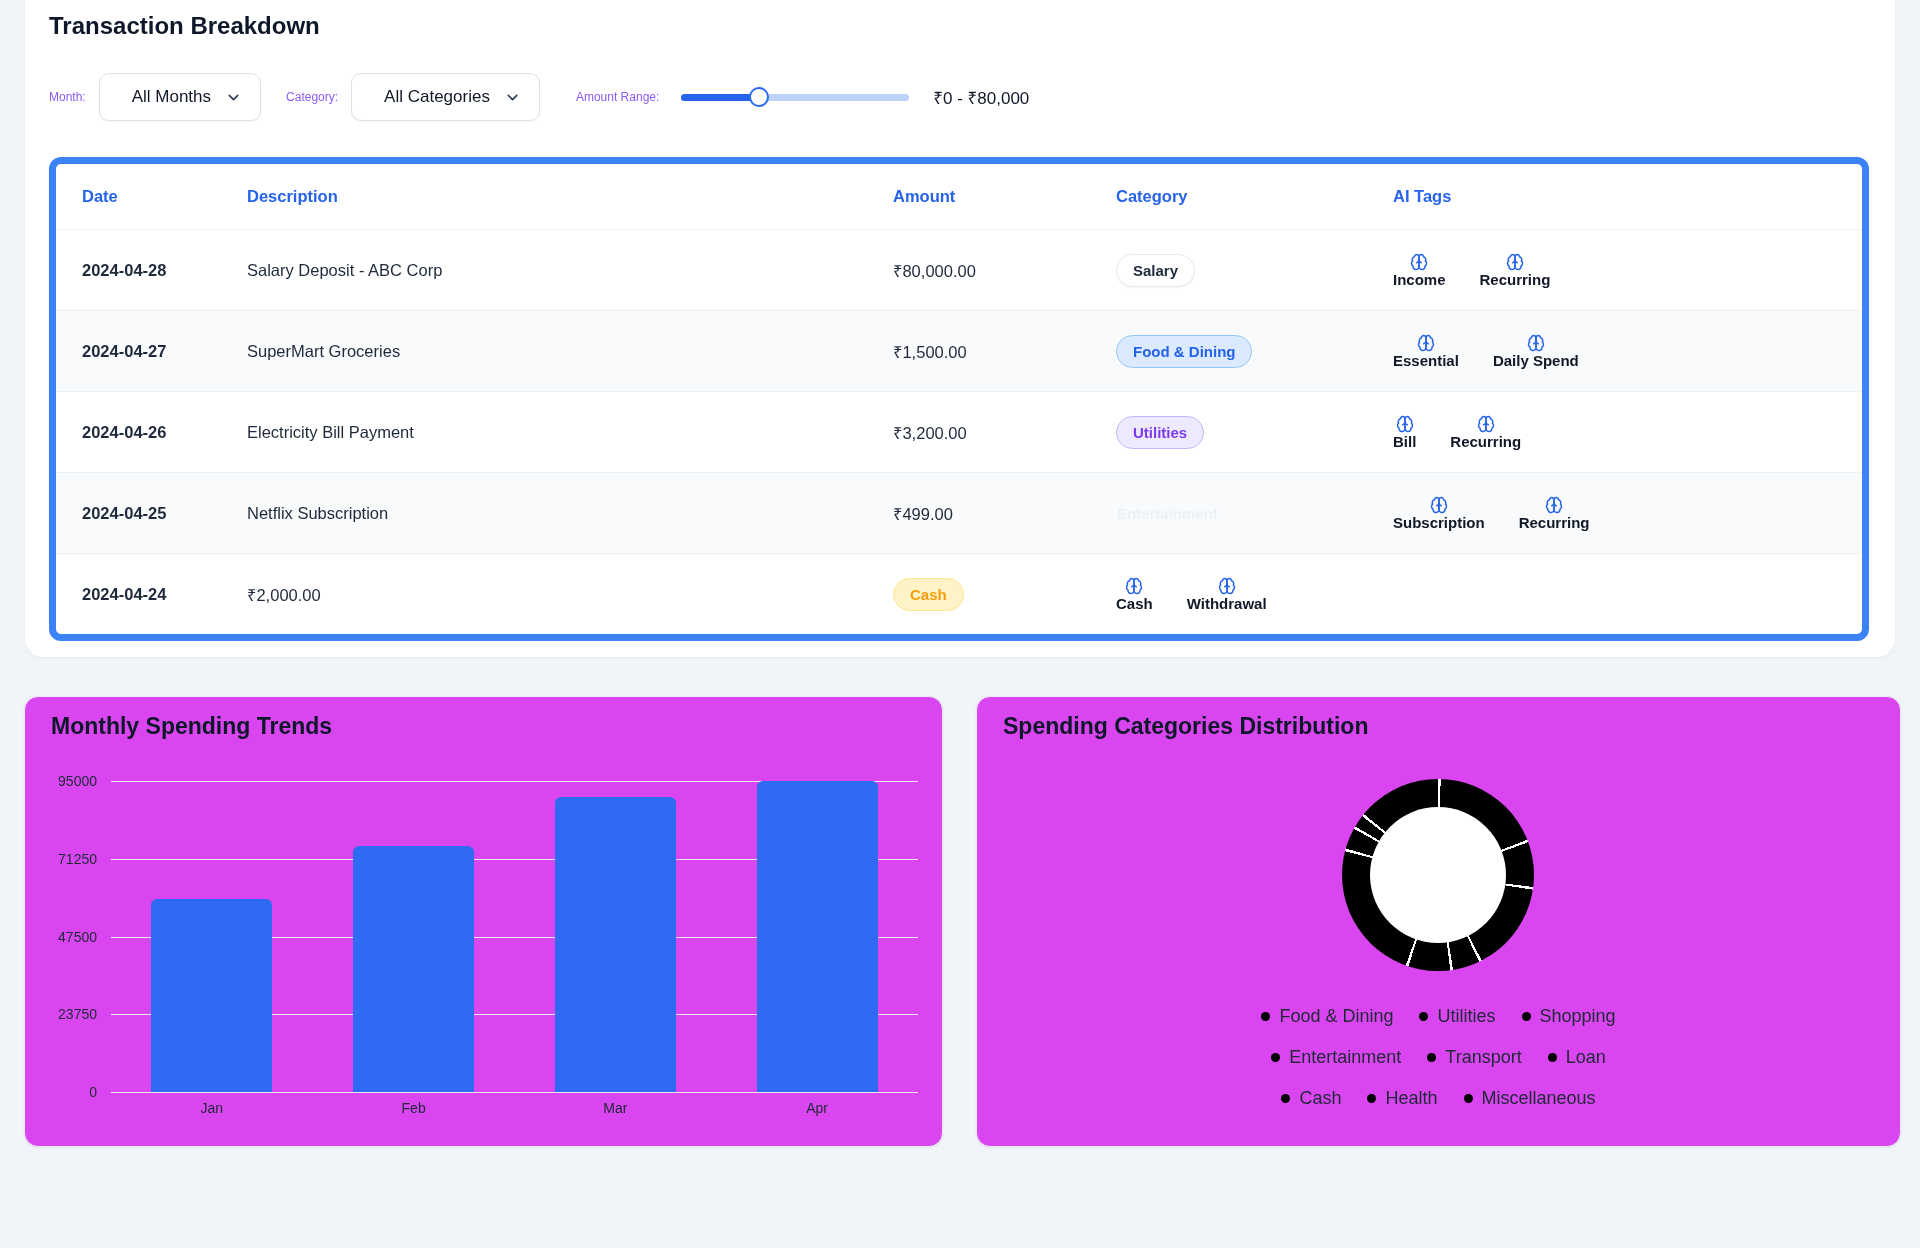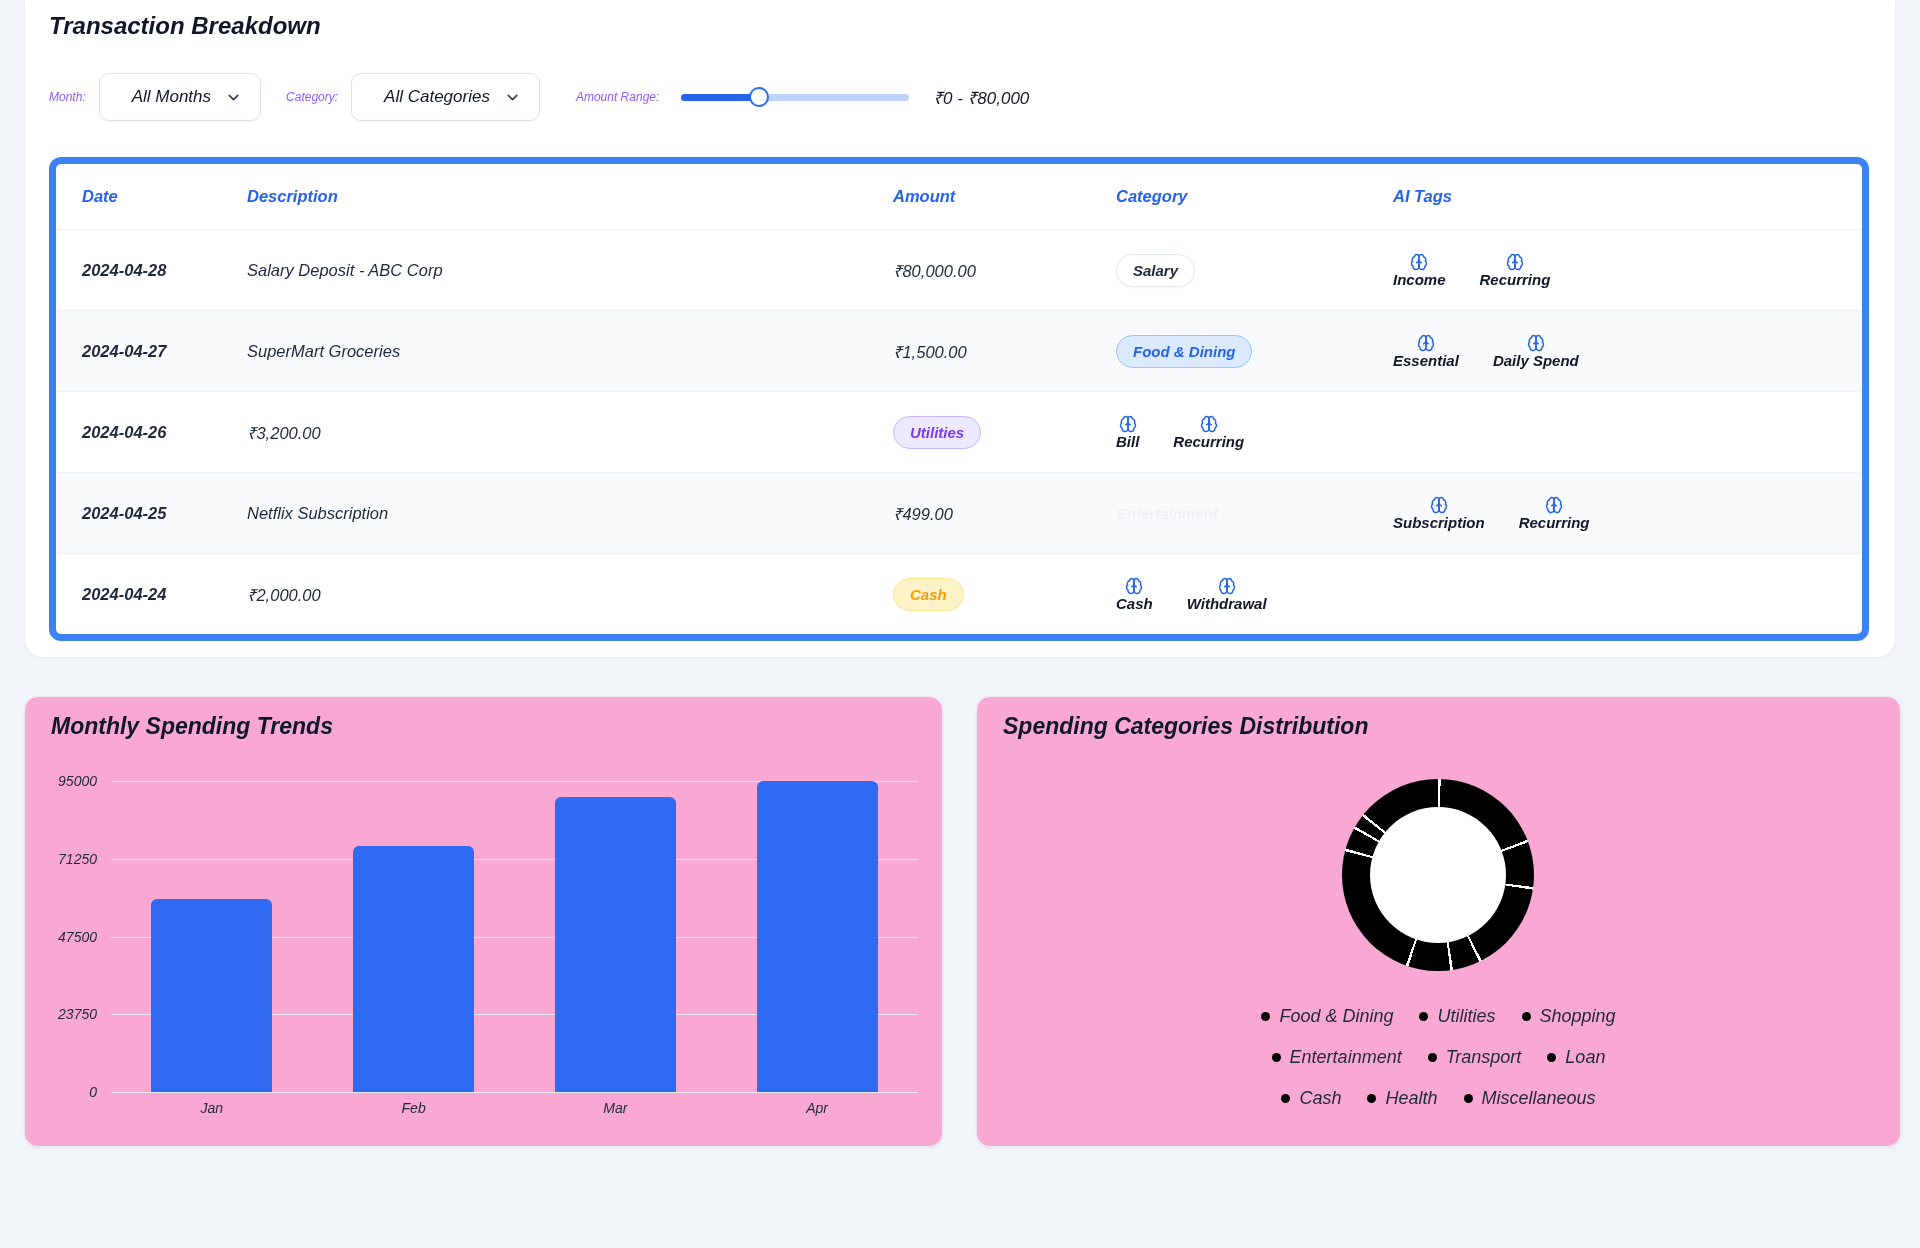--- a/index.html
+++ b/index.html
@@ -4,21 +4,21 @@
 <style>
   * { margin:0; padding:0; box-sizing:border-box; }
   html,body { width:1920px; height:1248px; }
   body {
     font-family:"Liberation Sans", sans-serif;
     background:#f1f5f9;
     position:relative;
     overflow:hidden;
     color:#1e293b;
   }
-  .viewport { position:absolute; inset:0;font-style:italic; }
+  .viewport { position:absolute; inset:0; }
 
   
   .card-top {
     position:absolute; left:25px; top:0; width:1870px; height:657px;
     background:#ffffff; border-radius:0 0 18px 18px;
     box-shadow:0 1px 3px rgba(15,23,42,.06);
   }
   .panel-title {
     position:absolute; left:24px; top:12px;
     font-size:24px; font-weight:700; color:#0f172a;
@@ -81,21 +81,21 @@
   .badge.utilities { background:#ede9fe; border-color:#c4b5fd; color:#7c3aed; }
   .badge.entertainment { background:transparent; border-color:transparent; color:#edf1f7; padding-left:0; }
   .badge.cash { background:#fef3c7; border-color:#fde68a; color:#f59e0b; }
   .tags { display:flex; align-items:center; gap:34px; }
   .tag { display:flex; align-items:center; gap:0; font-size:15px; font-weight:700; color:#111827;flex-direction:column; }
   .brain-icon { width:18px; height:18px; color:#2563eb; display:inline-flex; flex:none; }
   .brain-icon svg { width:100%; height:100%; }
 
   
   .card-chart {
-    position:absolute; top:696px; height:451px; background:#f9a8d4;
+    position:absolute; top:696px; height:451px; background:#d946ef;
     border:1px solid #e8ecf2; border-radius:14px;
     box-shadow:0 1px 3px rgba(15,23,42,.06);
   }
   .card-bar { left:24px; width:919px; }
   .card-donut { left:976px; width:925px; }
   .chart-title {
     position:absolute; left:26px; top:16px;
     font-size:23px; font-weight:700; color:#0f172a;
   }
 
@@ -215,20 +215,21 @@
                   <path d="M15 13a4.5 4.5 0 0 1-3-4 4.5 4.5 0 0 1-3 4"></path>
                 </svg>
               </span>
               <span>Daily Spend</span>
             </span>
         </div>
       </div>
 
       <div class="trow">
         <div class="cell date-cell">2024-04-26</div>
+        <div class="cell desc-cell">Electricity Bill Payment</div>
         <div class="cell amount-cell">₹3,200.00</div>
         <div class="cell"><span class="badge utilities">Utilities</span></div>
         <div class="cell tags">
           <span class="tag">
               <span class="brain-icon">
                 <svg viewBox="0 0 24 24" fill="none" stroke="currentColor" stroke-width="2" stroke-linecap="round" stroke-linejoin="round">
                   <path d="M12 5a3 3 0 1 0-5.997.125 4 4 0 0 0-2.526 5.77 4 4 0 0 0 .556 6.588A4 4 0 1 0 12 18Z"></path>
                   <path d="M12 5a3 3 0 1 1 5.997.125 4 4 0 0 1 2.526 5.77 4 4 0 0 1-.556 6.588A4 4 0 1 1 12 18Z"></path>
                   <path d="M15 13a4.5 4.5 0 0 1-3-4 4.5 4.5 0 0 1-3 4"></path>
                 </svg>

